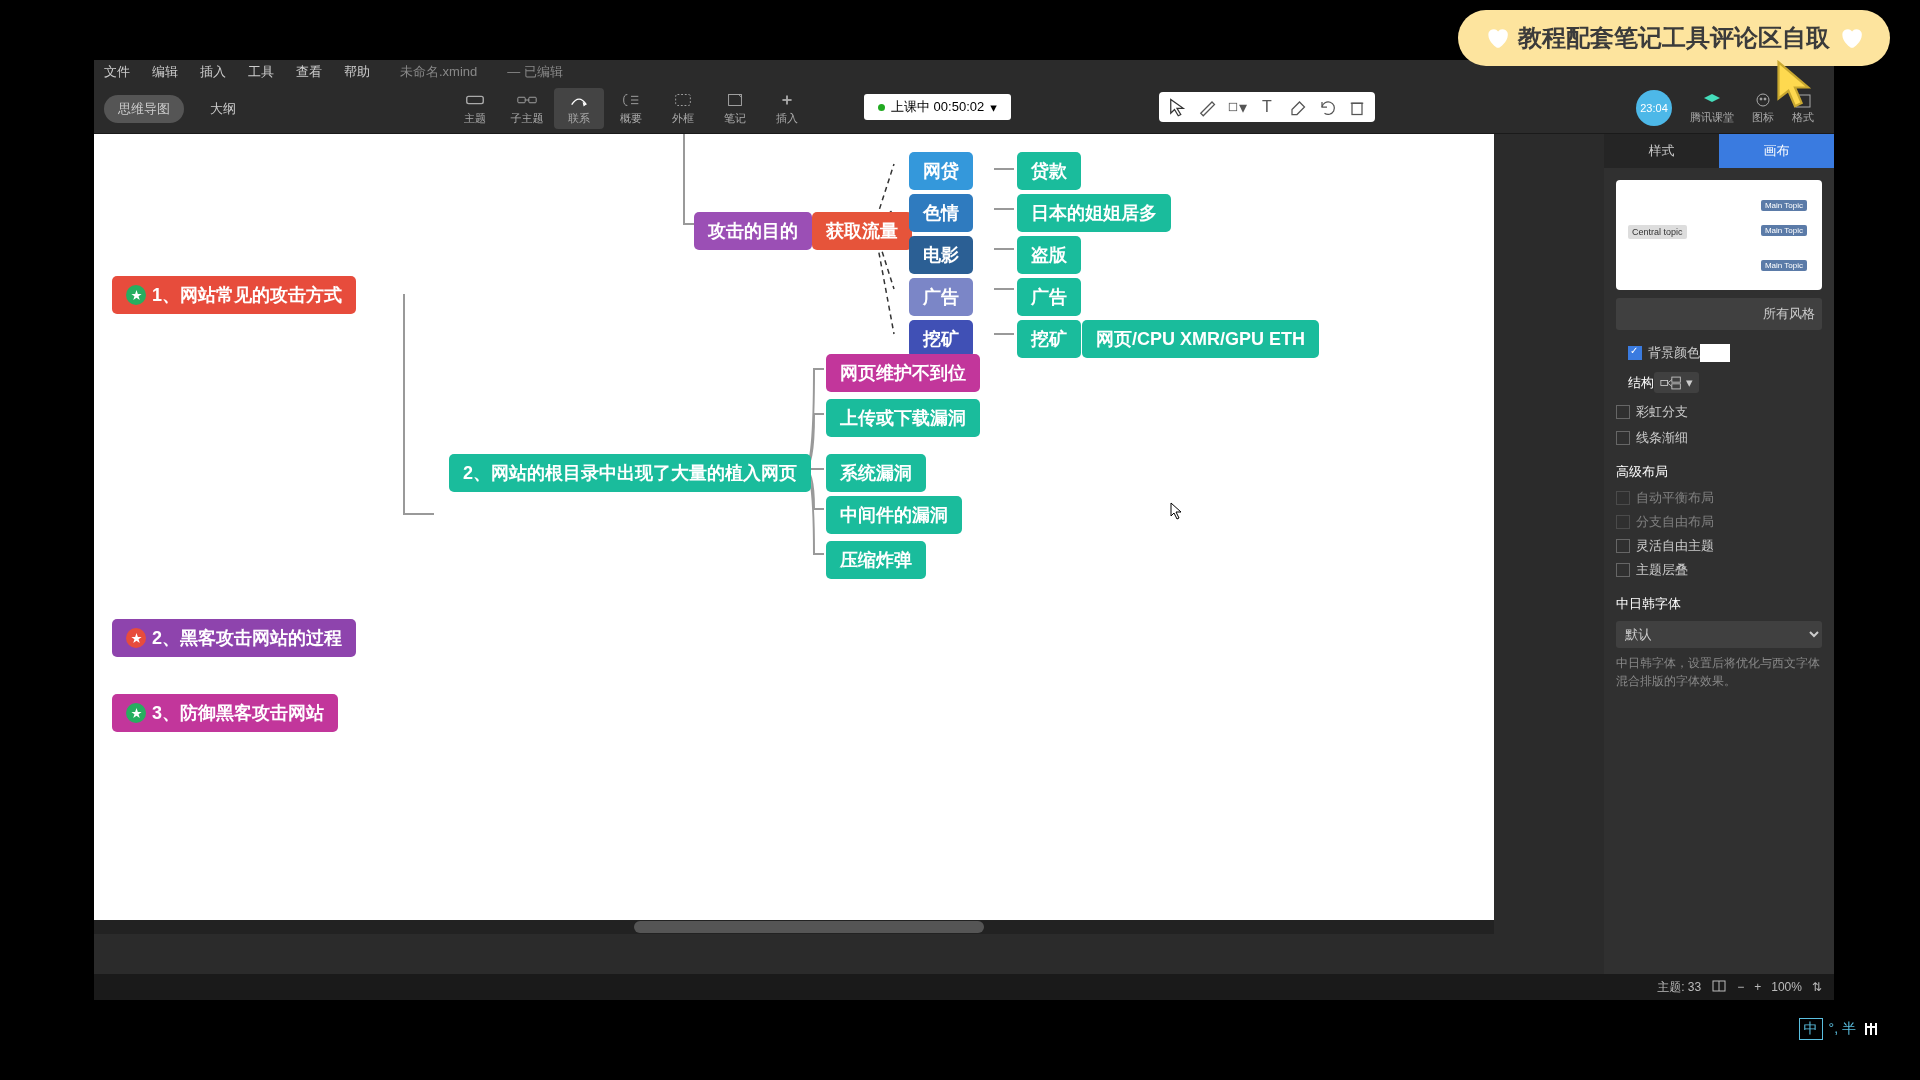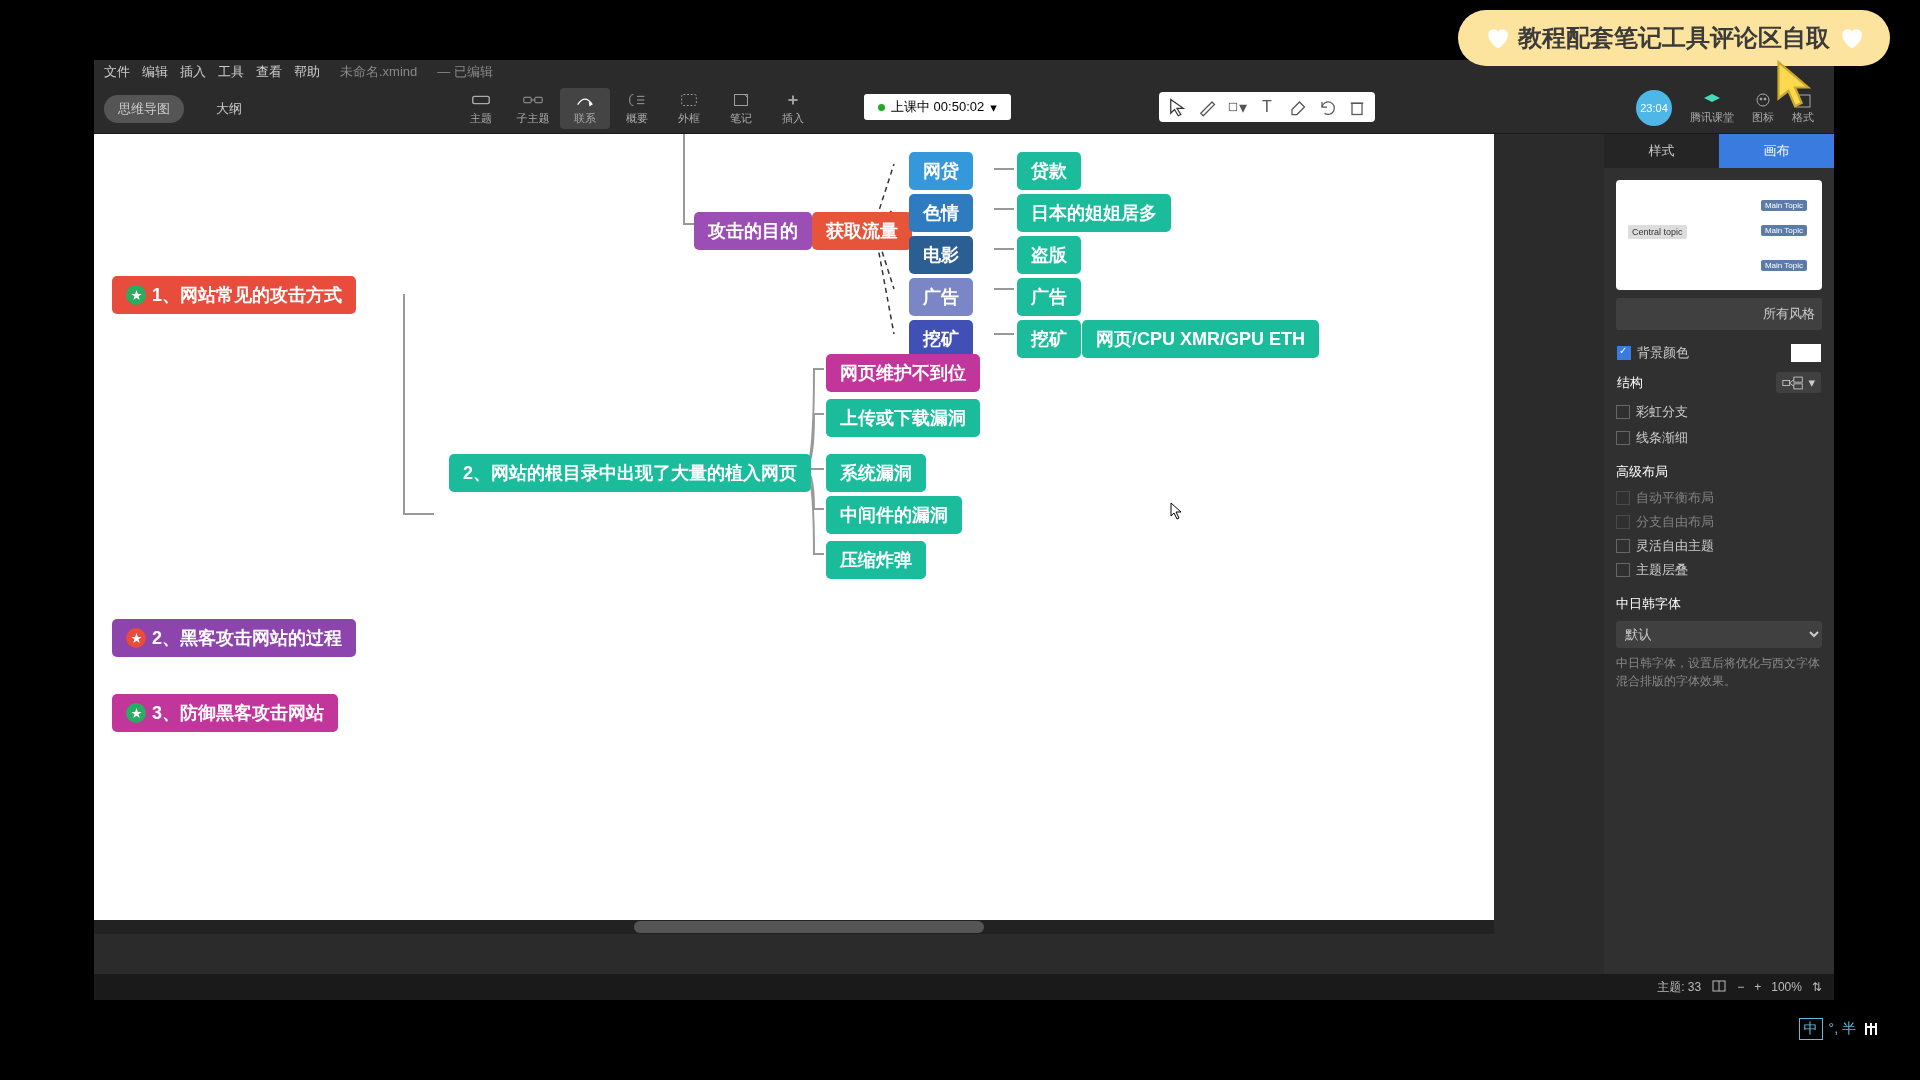--- a/index.html
+++ b/index.html
@@ -1,22 +1,22 @@
 <!DOCTYPE html>
 <html><head>
 <meta charset="utf-8">
 <style>
 *{margin:0;padding:0;box-sizing:border-box;font-family:"Microsoft YaHei",sans-serif}
 body{background:#000;width:1920px;height:1080px;overflow:hidden;position:relative}
 .app{position:absolute;left:94px;top:60px;width:1740px;height:940px;background:#2b2b2b;display:flex;flex-direction:column}
-.menubar{height:24px;display:flex;align-items:center;padding:0 10px;gap:12px;color:#ccc;font-size:13px}
+.menubar{height:24px;display:flex;align-items:center;padding:0 10px;gap:22px;color:#ccc;font-size:13px}
 .menubar span{cursor:pointer}
 .filename{color:#888;margin-left:8px}
 .toolbar-row{height:50px;display:flex;align-items:center;position:relative;border-bottom:1px solid #1a1a1a}
-.mode-tabs{display:flex;gap:18px;margin-left:10px}
+.mode-tabs{display:flex;gap:12px;margin-left:10px}
 .mode-tab{padding:5px 14px;border-radius:14px;color:#ccc;font-size:13px;cursor:pointer}
 .mode-tab.active{background:#555}
 .main-tools{display:flex;margin-left:200px;gap:2px}
 .tool-btn{width:50px;display:flex;flex-direction:column;align-items:center;color:#aaa;font-size:11px;cursor:pointer;padding:3px 0}
 .tool-btn svg{width:22px;height:18px;margin-bottom:2px}
 .tool-btn.active{background:#444;border-radius:4px}
 .status-pill{position:absolute;left:770px;top:10px;background:#fff;padding:4px 14px;border-radius:3px;font-size:13px;display:flex;align-items:center;gap:6px;cursor:pointer}
 .status-pill .dot{width:7px;height:7px;border-radius:50%;background:#2a2}
 .float-toolbar{position:absolute;left:1065px;top:8px;background:#fff;border-radius:4px;padding:5px 8px;display:flex;gap:10px;align-items:center}
 .float-toolbar .fbtn{width:20px;height:20px;display:flex;align-items:center;justify-content:center;cursor:pointer;color:#555}
@@ -33,21 +33,21 @@
 .star svg{width:13px;height:13px;fill:#fff}
 .sidebar{width:230px;background:#303030;color:#ccc;font-size:13px;display:flex;flex-direction:column}
 .side-tabs{display:flex}
 .side-tab{flex:1;text-align:center;padding:8px 0;cursor:pointer;background:#252525}
 .side-tab.active{background:#3a7be0;color:#fff}
 .side-body{padding:12px;overflow:auto;flex:1}
 .theme-preview{background:#fff;border-radius:4px;height:110px;position:relative;margin-bottom:8px;padding:8px}
 .tp-central{position:absolute;left:12px;top:45px;font-size:9px;background:#ddd;padding:2px 4px;border-radius:2px;color:#333}
 .tp-branch{position:absolute;right:15px;background:#5b7ba8;color:#fff;font-size:8px;padding:1px 4px;border-radius:2px}
 .all-styles{background:#404040;text-align:right;padding:7px;border-radius:3px;margin-bottom:14px;cursor:pointer}
-.side-row{display:flex;align-items:center;justify-content:space-between;margin:10px 1px}
+.side-row{display:flex;align-items:center;justify-content:flex-start;margin:10px 12px}
 .chk{display:flex;align-items:center;gap:6px}
 .checkbox{width:14px;height:14px;border:1px solid #666;cursor:pointer}
 .checkbox.checked{background:#3a7be0;border-color:#3a7be0;position:relative}
 .checkbox.checked::after{content:"✓";color:#fff;font-size:10px;position:absolute;left:1px;top:-2px}
 .swatch{width:30px;height:18px;background:#fff;cursor:pointer}
 .sec-title{font-weight:400;margin:16px 0 8px;color:#fff}
 .struct-sel{display:flex;align-items:center;gap:4px;background:#404040;padding:3px 6px;border-radius:3px;cursor:pointer}
 .struct-sel svg{width:22px;height:14px}
 .select{width:100%;background:#404040;border:none;color:#ccc;padding:5px;border-radius:3px;cursor:pointer}
 .hint{color:#888;font-size:12px;margin-top:6px;line-height:1.5}

